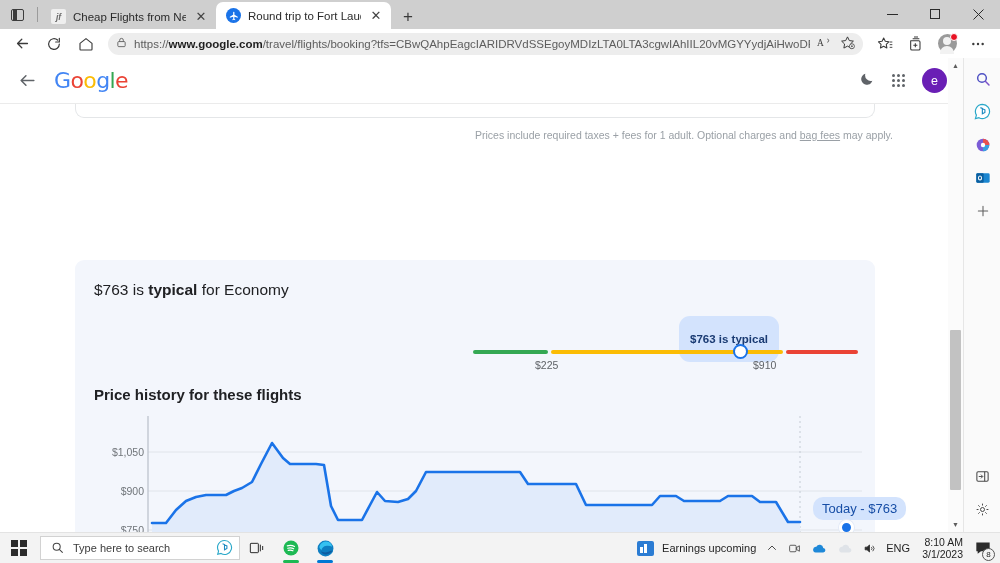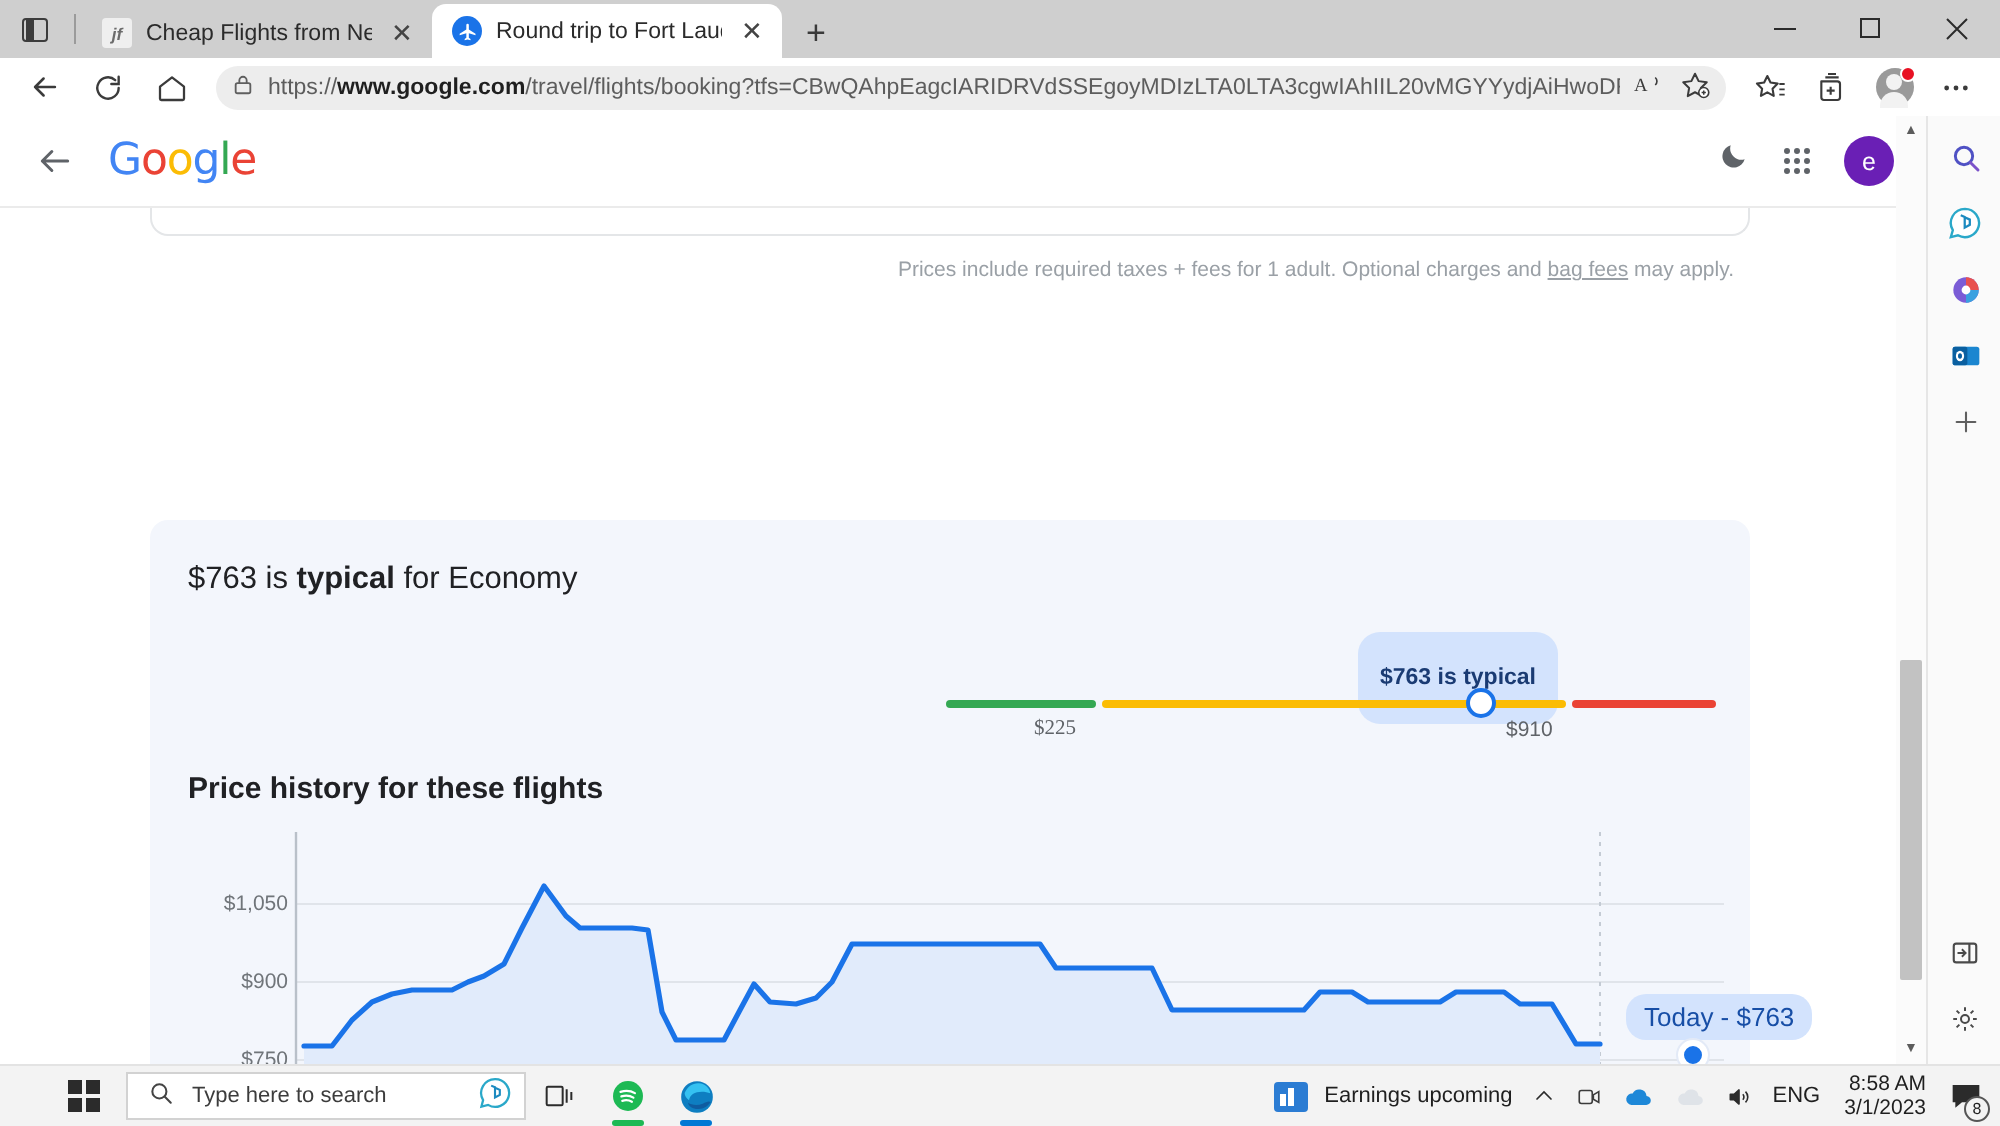--- a/index.html
+++ b/index.html
@@ -96,21 +96,21 @@
   .grid-dots{display:grid;grid-template-columns:repeat(3,3px);grid-template-rows:repeat(3,3px);gap:2px;}
   .grid-dots i{display:block;width:3px;height:3px;border-radius:50%;background:#5f6368;}
 
   .content { position:relative; height:428px; background:#fff; }
 
   .card-stub {
     position:absolute; left:75px; top:0px; width:800px; height:14px;
     border:1px solid #e4e6e8; border-top:none; border-radius:0 0 9px 9px; background:#fff;
   }
   .prices-note {
-    position:absolute; right:96px; top:25px; font-size:10.5px; color:#9aa0a6;
+    position:absolute; right:70px; top:25px; font-size:10.5px; color:#9aa0a6;
   }
   .prices-note u { text-decoration:underline; }
 
   .price-card {
     position:absolute; left:75px; top:156px; width:800px; height:315px;
     background:#f3f6fc; border-radius:9px;
   }
 
   .pc-title { position:absolute; left:19px; top:21px; font-size:15.5px; color:#202124; letter-spacing:0;}
   .pc-title b { font-weight:bold; }
@@ -127,21 +127,21 @@
   .seg-green { left:0; width:75px; background:#34a853;}
   .seg-yellow{ left:78px; width:232px; background:#fbbc04;}
   .seg-red   { left:313px; width:72px; background:#ea4335;}
   .knob { position:absolute; left:260px; top:11px; width:15px;height:15px;border-radius:50%;
      background:#fff; border:2.4px solid #1a73e8; }
   .bubble {
     position:absolute; left:206px; top:-17px; background:#d3e3fd; color:#1a3b73;
     font-size:11.5px; font-weight:bold; padding:17px 11px; border-radius:11px; white-space:nowrap;
   }
   .bar-lab { position:absolute; top:26px; font-size:10.5px; color:#5f6368;}
-  .bar-lab.a { left:44px;font-family:Liberation Serif, serif; }
+  .bar-lab.a { left:62px; }
   .bar-lab.b { left:280px; }
 
   
   .chart-title { position:absolute; left:19px; top:126px; font-size:15px; font-weight:bold; color:#202124;}
   .chart { position:absolute; left:25px; top:150px; width:762px; height:150px; }
   .chart svg { display:block; }
   .ylab { position:absolute; font-size:10.5px; color:#70757a; text-align:right; width:52px;}
   .today-bubble {
     position:absolute; left:713px; top:87px; background:#d3e3fd; color:#174ea6;
     font-size:13px; padding:4px 9px; border-radius:10px; white-space:nowrap; font-weight:normal;
@@ -163,21 +163,20 @@
      background:#fafafa; border-left:1px solid #e6e6e6; }
   .eb-item { width:37px; height:33px; display:flex; align-items:center; justify-content:center; }
   .eb-spacer { height:4px; }
   .eb-bottom { position:absolute; bottom:6px; left:0; width:37px; }
 
   
   .taskbar {
     position:absolute; left:0; bottom:0; width:1000px; height:31px;
     background:#f3f3f3; display:flex; align-items:center;
     border-top:1px solid #e3e3e3;
-    padding-left:23px;
   }
   .tb-start { width:38px;height:31px;display:flex;align-items:center;justify-content:center;}
   .winlogo { display:grid; grid-template-columns:7px 7px; grid-template-rows:7px 7px; gap:1.5px;}
   .winlogo i { background:#2b2b2b; display:block;}
   .tb-search {
     width:200px; height:24px; background:#ffffff; border:1px solid #d2d2d2;
     display:flex; align-items:center; gap:9px; padding:0 6px 0 10px;
     font-size:11px; color:#3c3c3c; margin-left:2px;
   }
   .tb-search .st { flex:1; }
@@ -558,21 +557,21 @@
         </svg>
     </div>
     <div class="tray-item">
       <svg width="13" height="13" viewBox="0 0 24 24" fill="none" stroke="#2b2b2b" stroke-width="1.5" stroke-linejoin="round">
           <path d="M4 9.5h3.5L12 5.5v13L7.5 14.5H4z" fill="#2b2b2b"></path>
           <path d="M15.5 9.5a3.5 3.5 0 0 1 0 5M18 7a7 7 0 0 1 0 10"></path>
         </svg>
     </div>
     <div class="tray-item">ENG</div>
     <div class="tray-clock">
-      <div>8:58 AM</div>
+      <div>8:10 AM</div>
       <div>3/1/2023</div>
     </div>
     <div class="notif-badge">
       <svg width="16" height="15" viewBox="0 0 24 22" fill="#2b2b2b">
           <path d="M2 2h20v13H9l-5 4v-4H2z"></path>
         </svg>
       <span class="nb-count">8</span>
     </div>
   </div>
 </div>

